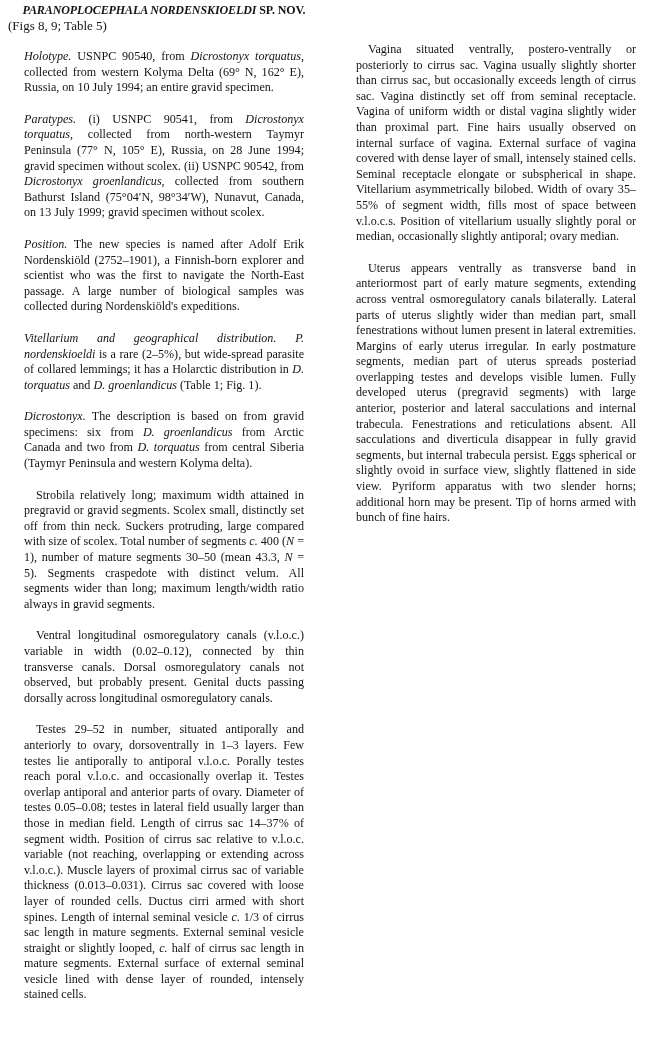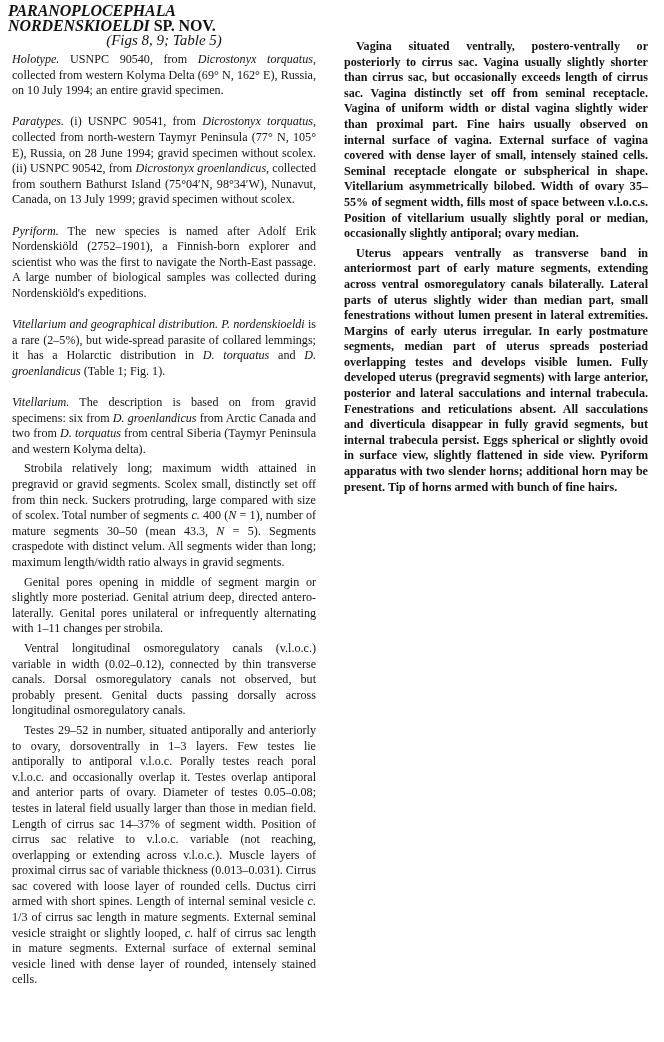--- a/index.html
+++ b/index.html
@@ -20,40 +20,40 @@
       position: relative;
       width: 664px;
       height: 1042px;
     }
     .col {
       position: absolute;
       top: 0;
       width: 312px;
     }
     .col-left { left: 8px; }
-    .col-right { left: 340px; top: 35px; font-weight: bold; }
+    .col-right { left: 340px; top: 26px; }
     .title {
+      text-align: center;
       font-weight: bold;
       font-style: italic;
-      font-size: 16px;
+      font-size: 12px;
       line-height: 15px;
       margin-top: 3px;
       letter-spacing: -0.1px;
     }
     .title .sp {
       font-style: normal;
     }
     .subtitle {
-      text-align: center;
-      font-style: italic;
-      font-size: 15px;
+      text-align: left;
+      font-size: 13px;
       line-height: 15px;
     }
     p {
-      margin: 4px;
+      margin: 16px;
       text-align: justify;
       hyphens: manual;
     }
     .block {
       margin-bottom: 15.6px;
     }
     .indent {
       text-indent: 12px;
     }
     i { font-style: italic; }
@@ -65,29 +65,28 @@
 
   <div class="col col-left">
     <div class="title"><span>PARANOPLOCEPHALA NORDENSKIOELDI</span><span class="sp"> SP. NOV.</span></div>
     <div class="subtitle">(Figs 8, 9; Table 5)</div>
 
     <p class="block"><i>Holotype.</i><span> USNPC 90540, from </span><i>Dicrostonyx torquatus</i><span>, collected from western Kolyma Delta (69° N, 162° E), Russia, on 10 July 1994; an entire gravid specimen.</span></p>
 
     <p class="block"><i>Paratypes.</i><span> (i) USNPC 90541, from </span><i>Dicrostonyx torquatus</i><span>, collected from north-western Taymyr Peninsula (77° N, 105° E), Russia, on 28 June 1994; gravid specimen without scolex. (ii) USNPC 90542, from </span><i>Dicrostonyx groenlandicus</i><span>, collected from southern Bathurst Island (75°04′N, 98°34′W), Nunavut, Canada, on 13 July 1999; gravid specimen without scolex.</span></p>
 
 
-    <p class="block"><i>Pyriform.</i><span> The new species is named after Adolf Erik Nordenskiöld (2752–1901), a Finnish-born explorer and scientist who was the first to navigate the North-East passage. A large number of biological samples was collected during Nordenskiöld's expeditions.</span></p>
+    <p class="block"><i>Position.</i><span> The new species is named after Adolf Erik Nordenskiöld (2752–1901), a Finnish-born explorer and scientist who was the first to navigate the North-East passage. A large number of biological samples was collected during Nordenskiöld's expeditions.</span></p>
 
     <p class="block"><i>Vitellarium and geographical distribution.</i><i> P. nordenskioeldi</i><span> is a rare (2–5%), but wide-spread parasite of collared lemmings; it has a Holarctic distribution in </span><i>D. torquatus</i><span> and </span><i>D. groenlandicus</i><span> (Table 1; Fig. 1).</span></p>
 
-    <p><i>Vitellarium.</i><span> The description is based on from gravid specimens: six from </span><i>D. groenlandicus</i><span> from Arctic Canada and two from </span><i>D. torquatus</i><span> from central Siberia (Taymyr Peninsula and western Kolyma delta).</span></p>
+    <p><i>Dicrostonyx.</i><span> The description is based on from gravid specimens: six from </span><i>D. groenlandicus</i><span> from Arctic Canada and two from </span><i>D. torquatus</i><span> from central Siberia (Taymyr Peninsula and western Kolyma delta).</span></p>
 
     <p class="indent"><span>Strobila relatively long; maximum width attained in pregravid or gravid segments. Scolex small, distinctly set off from thin neck. Suckers protruding, large compared with size of scolex. Total number of segments </span><i>c.</i><span> 400 (</span><i>N</i><span> = 1), number of mature segments 30–50 (mean 43.3, </span><i>N</i><span> = 5). Segments craspedote with distinct velum. All segments wider than long; maximum length/width ratio always in gravid segments.</span></p>
 
-    <p class="indent">Genital pores opening in middle of segment margin or slightly more posteriad. Genital atrium deep, directed antero-laterally. Genital pores unilateral or infrequently alternating with 1–11 changes per strobila.</p>
 
     <p class="indent">Ventral longitudinal osmoregulatory canals (v.l.o.c.) variable in width (0.02–0.12), connected by thin transverse canals. Dorsal osmoregulatory canals not observed, but probably present. Genital ducts passing dorsally across longitudinal osmoregulatory canals.</p>
 
     <p class="indent"><span>Testes 29–52 in number, situated antiporally and anteriorly to ovary, dorsoventrally in 1–3 layers. Few testes lie antiporally to antiporal v.l.o.c. Porally testes reach poral v.l.o.c. and occasionally overlap it. Testes overlap antiporal and anterior parts of ovary. Diameter of testes 0.05–0.08; testes in lateral field usually larger than those in median field. Length of cirrus sac 14–37% of segment width. Position of cirrus sac relative to v.l.o.c. variable (not reaching, overlapping or extending across v.l.o.c.). Muscle layers of proximal cirrus sac of variable thickness (0.013–0.031). Cirrus sac covered with loose layer of rounded cells. Ductus cirri armed with short spines. Length of internal seminal vesicle </span><i>c.</i><span> 1/3 of cirrus sac length in mature segments. External seminal vesicle straight or slightly looped, </span><i>c.</i><span> half of cirrus sac length in mature segments. External surface of external seminal vesicle lined with dense layer of rounded, intensely stained cells.</span></p>
   </div>
 
   <div class="col col-right">
     <p class="indent">Vagina situated ventrally, postero-ventrally or posteriorly to cirrus sac. Vagina usually slightly shorter than cirrus sac, but occasionally exceeds length of cirrus sac. Vagina distinctly set off from seminal receptacle. Vagina of uniform width or distal vagina slightly wider than proximal part. Fine hairs usually observed on internal surface of vagina. External surface of vagina covered with dense layer of small, intensely stained cells. Seminal receptacle elongate or subspherical in shape. Vitellarium asymmetrically bilobed. Width of ovary 35–55% of segment width, fills most of space between v.l.o.c.s. Position of vitellarium usually slightly poral or median, occasionally slightly antiporal; ovary median.</p>
     <p class="indent">Uterus appears ventrally as transverse band in anteriormost part of early mature segments, extending across ventral osmoregulatory canals bilaterally. Lateral parts of uterus slightly wider than median part, small fenestrations without lumen present in lateral extremities. Margins of early uterus irregular. In early postmature segments, median part of uterus spreads posteriad overlapping testes and develops visible lumen. Fully developed uterus (pregravid segments) with large anterior, posterior and lateral sacculations and internal trabecula. Fenestrations and reticulations absent. All sacculations and diverticula disappear in fully gravid segments, but internal trabecula persist. Eggs spherical or slightly ovoid in surface view, slightly flattened in side view. Pyriform apparatus with two slender horns; additional horn may be present. Tip of horns armed with bunch of fine hairs.</p>
   </div>

